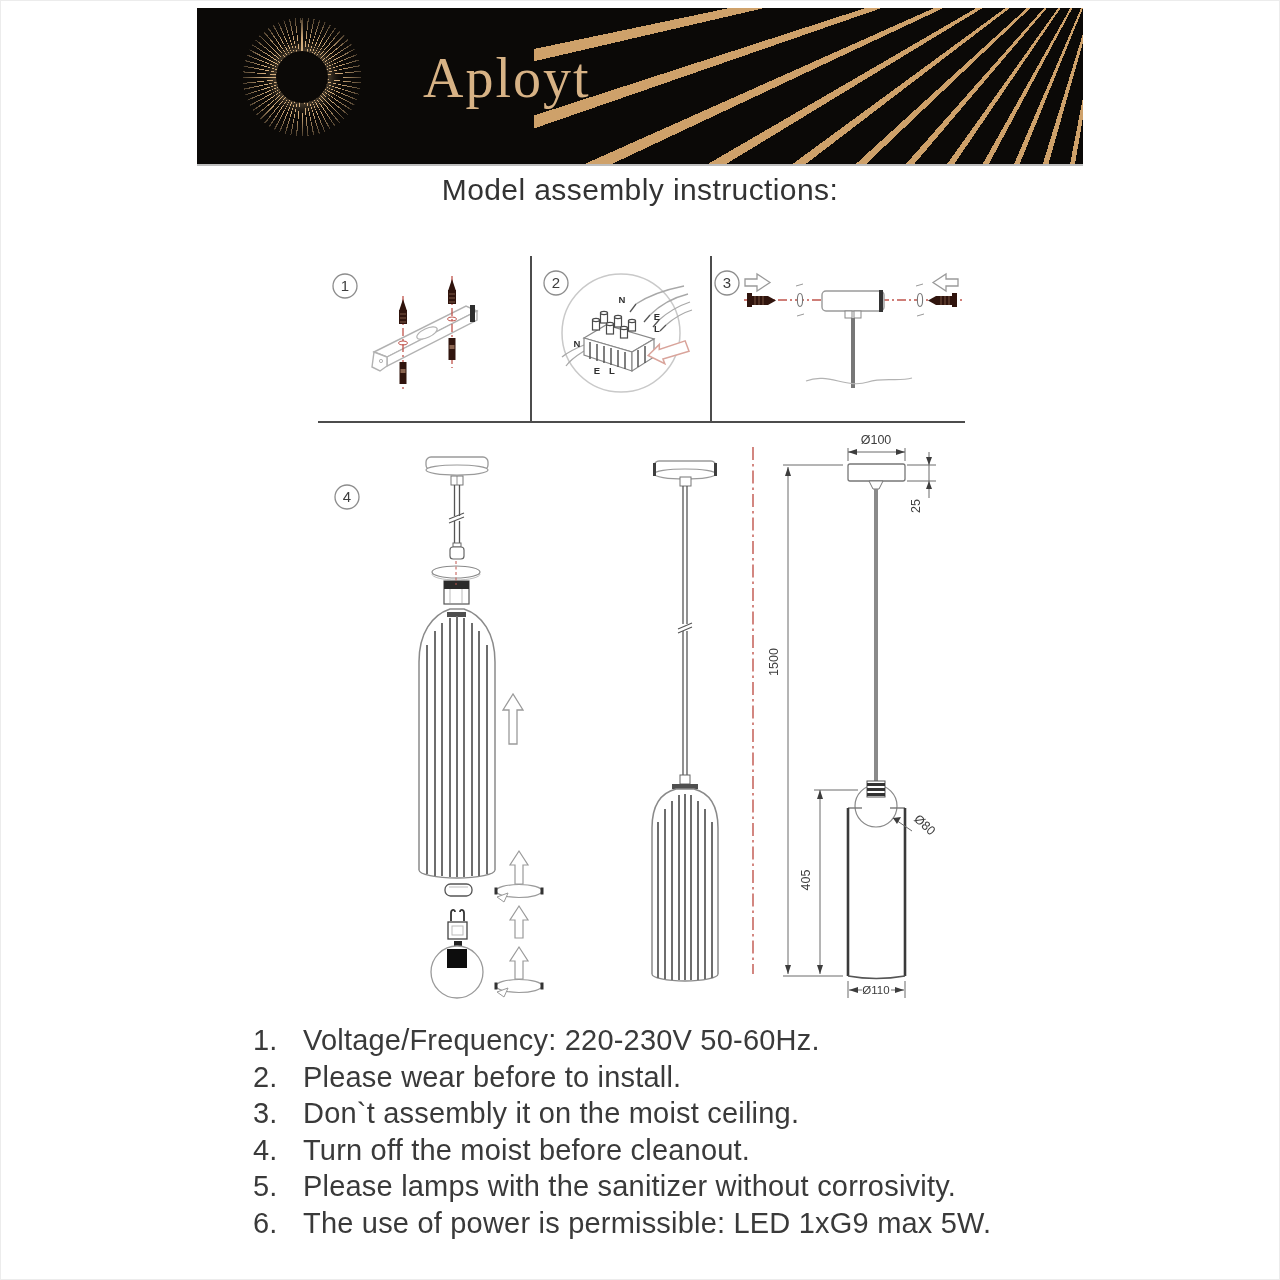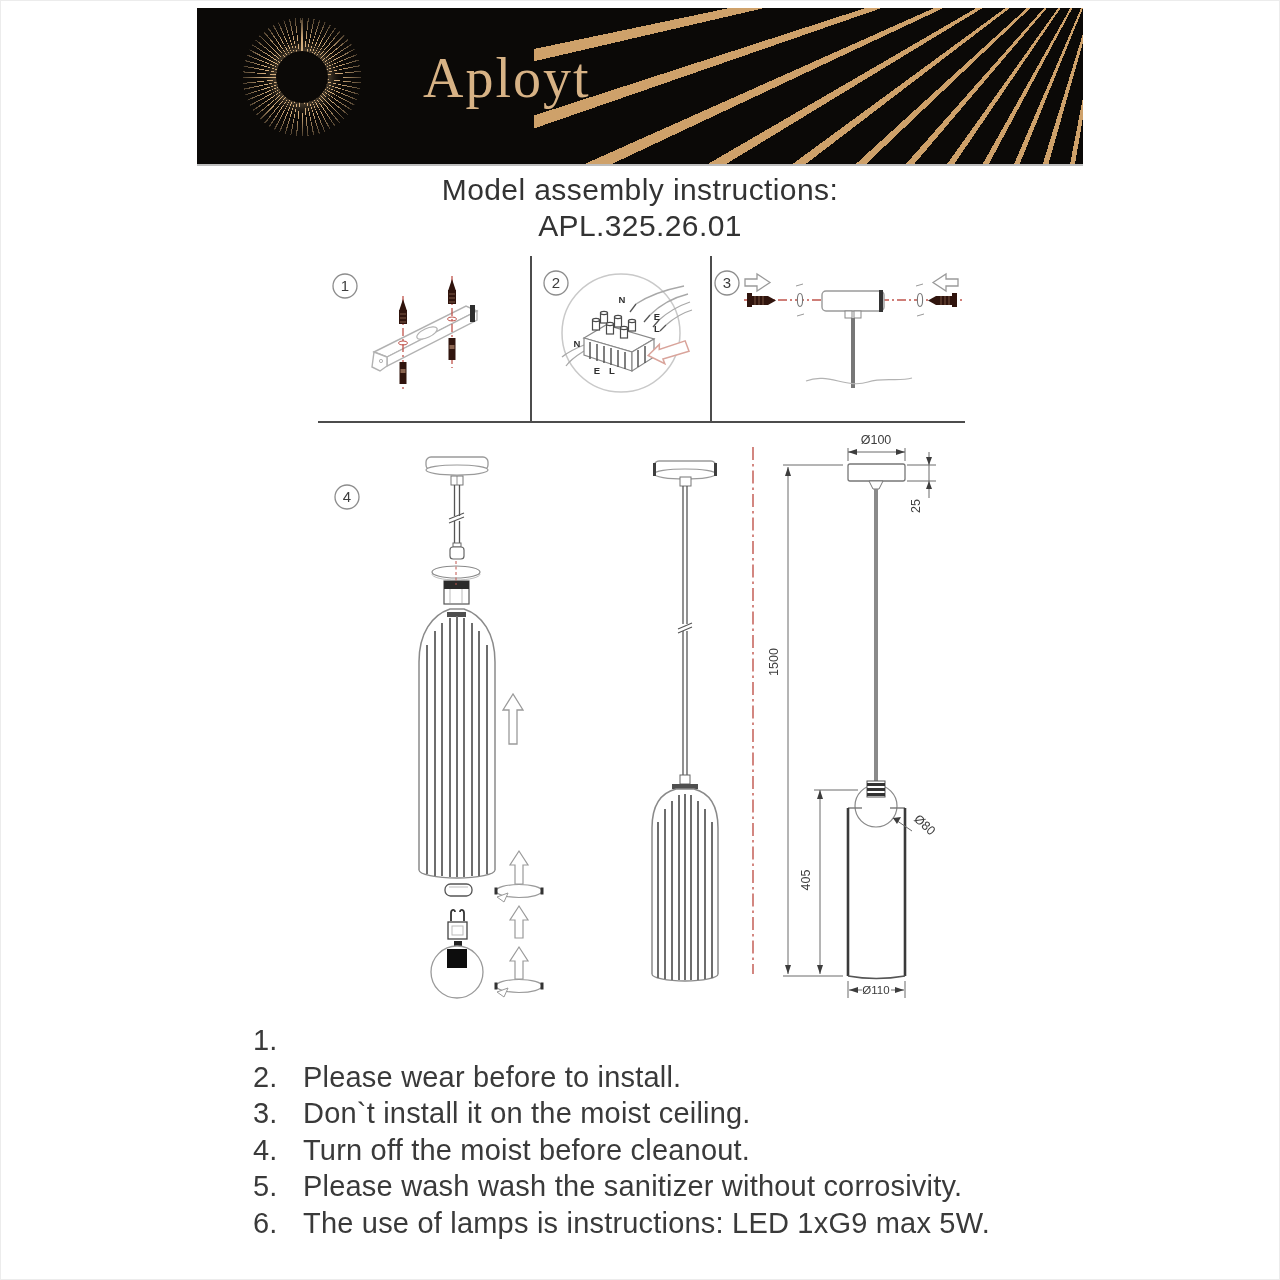--- a/index.html
+++ b/index.html
@@ -63,21 +63,20 @@
     <div class="rays"></div>
     <div class="fade"></div>
     <div class="hole"></div>
   </div>
   <div class="wordmark">Aployt</div>
   <div class="corner-rays"></div>
 </header>
 
 <div class="title-block">
   <div class="title-line">Model assembly instructions:</div>
-  <div class="title-line">APL.325.26.01</div>
 </div>
 
 <svg class="diagram" width="1280" height="770" viewBox="0 250 1280 770">
 
   <g stroke="#4c4c4c" stroke-width="2">
     <line x1="531" y1="256" x2="531" y2="422"></line>
     <line x1="711" y1="256" x2="711" y2="422"></line>
     <line x1="318" y1="422" x2="965" y2="422"></line>
   </g>
 
@@ -405,34 +404,35 @@
       <polygon points="849,990 858,987 858,993" fill="#3d3d3d" stroke="none"></polygon>
       <polygon points="904,990 895,987 895,993" fill="#3d3d3d" stroke="none"></polygon>
     </g>
     <text class="dt" x="876" y="994" style="font-size:11.5px">Ø110</text>
   </g>
 </svg>
 
 <div class="instructions">
   <div class="inst-row">
     <span class="inst-num">1.</span>
+    <span class="inst-text">Voltage/Frequency: 220-230V 50-60Hz.</span>
   </div>
   <div class="inst-row">
     <span class="inst-num">2.</span>
     <span class="inst-text">Please wear before to install.</span>
   </div>
   <div class="inst-row">
     <span class="inst-num">3.</span>
-    <span class="inst-text">Don`t install it on the moist ceiling.</span>
+    <span class="inst-text">Don`t assembly it on the moist ceiling.</span>
   </div>
   <div class="inst-row">
     <span class="inst-num">4.</span>
     <span class="inst-text">Turn off the moist before cleanout.</span>
   </div>
   <div class="inst-row">
     <span class="inst-num">5.</span>
-    <span class="inst-text">Please wash wash the sanitizer without corrosivity.</span>
+    <span class="inst-text">Please lamps with the sanitizer without corrosivity.</span>
   </div>
   <div class="inst-row">
     <span class="inst-num">6.</span>
-    <span class="inst-text">The use of lamps is instructions: LED 1xG9 max 5W.</span>
+    <span class="inst-text">The use of power is permissible: LED 1xG9 max 5W.</span>
   </div>
 </div>
 
 </body></html>

